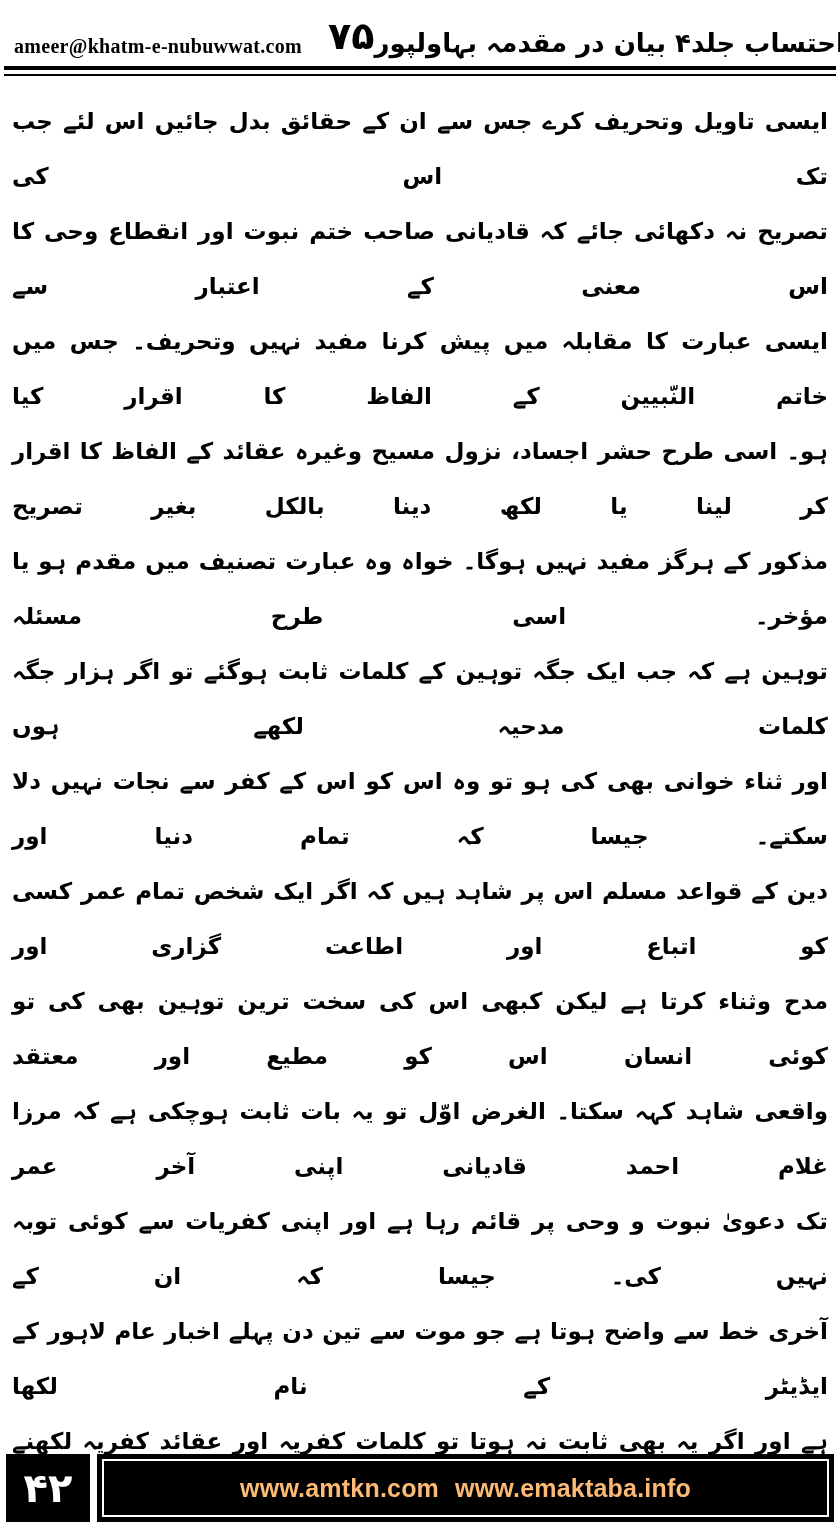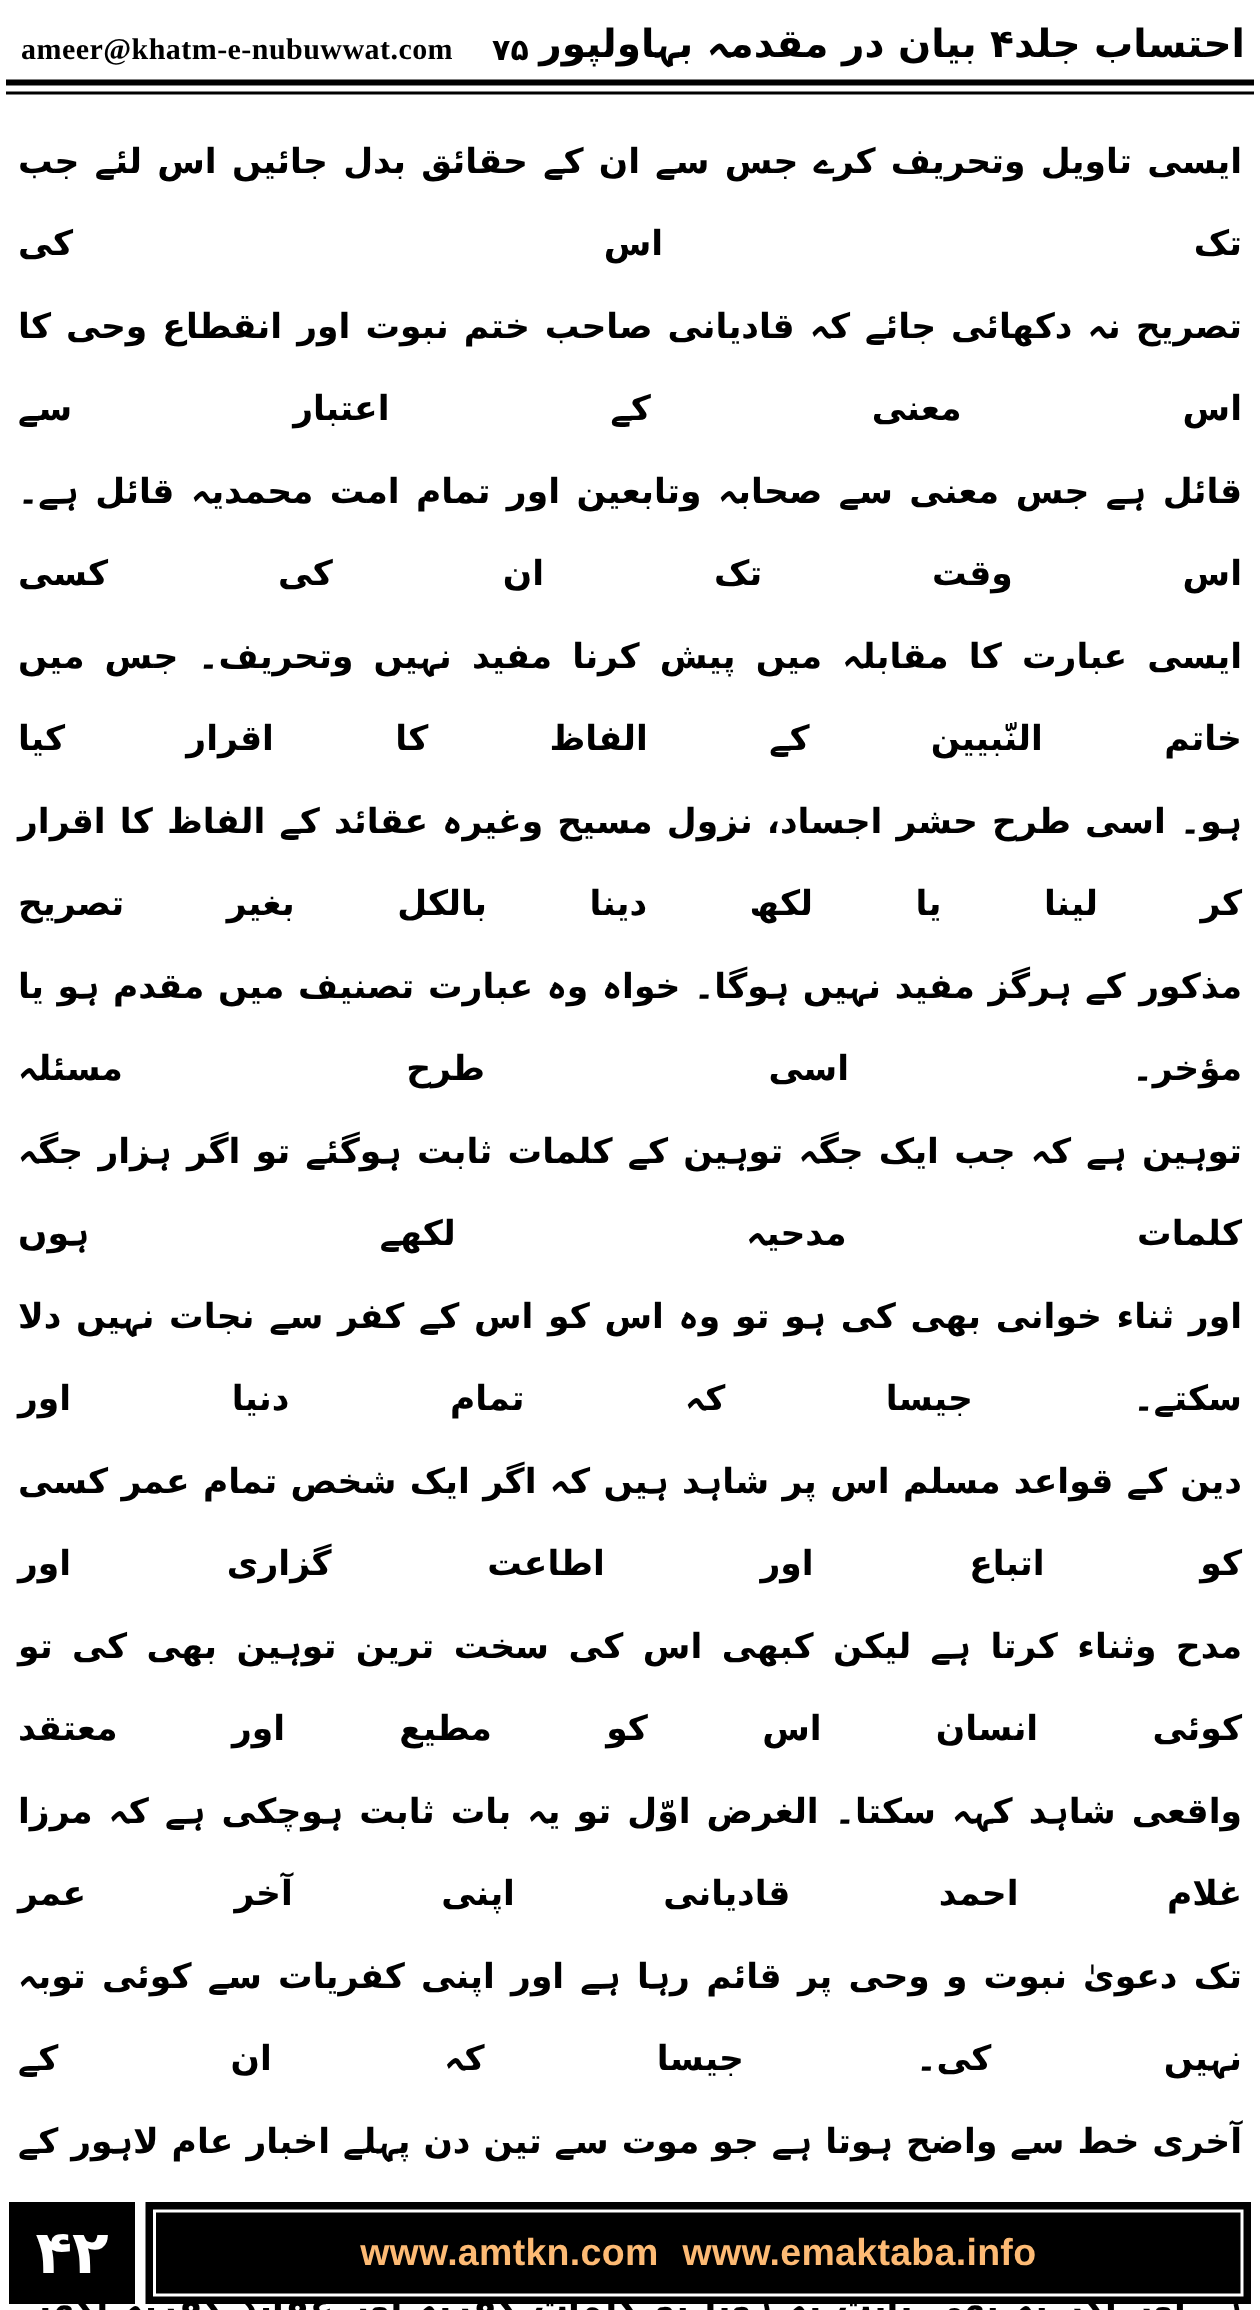--- a/index.html
+++ b/index.html
@@ -22,21 +22,21 @@
   .email{
     font-family:"Liberation Serif",serif;
     font-weight:bold;
     font-size:20px;
     letter-spacing:.3px;
     white-space:nowrap;
   }
   .page-mark{
     direction:rtl;
     font-weight:bold;
-    font-size:20px;
+    font-size:38px;
     margin-left:26px;
     white-space:nowrap;
   }
   .header-title{
     margin-left:auto;
     direction:rtl;
     font-weight:bold;
     font-size:26px;
     white-space:nowrap;
   }
@@ -55,21 +55,21 @@
     font-size:23px;
     font-weight:bold;
     line-height:55px;
     text-align:justify;
     text-align-last:justify;
     text-justify:inter-word;
   }
   
   .footer{
     position:absolute;
-    left:0;bottom:4px;
+    left:0;bottom:18px;
     width:100%;
     height:68px;
     display:flex;
     gap:7px;
     box-sizing:border-box;
     padding:0 6px;
     background:#ffffff;
   }
   .page-num-box{
     width:84px;
@@ -115,21 +115,20 @@
   <div class="header">
     <span class="email">ameer@khatm-e-nubuwwat.com</span>
     <span class="page-mark">۷۵</span>
     <span class="header-title">احتساب جلد۴ بیان در مقدمہ بہاولپور</span>
   </div>
   <div class="double-rule"></div>
 
   <div class="body-text">
       <div class="body-line">ایسی تاویل وتحریف کرے جس سے ان کے حقائق بدل جائیں اس لئے جب تک اس کی</div>
       <div class="body-line">تصریح نہ دکھائی جائے کہ قادیانی صاحب ختم نبوت اور انقطاع وحی کا اس معنی کے اعتبار سے</div>
-      <div class="body-line">قائل ہے جس معنی سے صحابہ وتابعین اور تمام امت محمدیہ قائل ہے۔ اس وقت تک ان کی کسی</div>
       <div class="body-line">ایسی عبارت کا مقابلہ میں پیش کرنا مفید نہیں وتحریف۔ جس میں خاتم النّبیین کے الفاظ کا اقرار کیا</div>
       <div class="body-line">ہو۔ اسی طرح حشر اجساد، نزول مسیح وغیرہ عقائد کے الفاظ کا اقرار کر لینا یا لکھ دینا بالکل بغیر تصریح</div>
       <div class="body-line">مذکور کے ہرگز مفید نہیں ہوگا۔ خواہ وہ عبارت تصنیف میں مقدم ہو یا مؤخر۔ اسی طرح مسئلہ</div>
       <div class="body-line">توہین ہے کہ جب ایک جگہ توہین کے کلمات ثابت ہوگئے تو اگر ہزار جگہ کلمات مدحیہ لکھے ہوں</div>
       <div class="body-line">اور ثناء خوانی بھی کی ہو تو وہ اس کو اس کے کفر سے نجات نہیں دلا سکتے۔ جیسا کہ تمام دنیا اور</div>
       <div class="body-line">دین کے قواعد مسلم اس پر شاہد ہیں کہ اگر ایک شخص تمام عمر کسی کو اتباع اور اطاعت گزاری اور</div>
       <div class="body-line">مدح وثناء کرتا ہے لیکن کبھی اس کی سخت ترین توہین بھی کی تو کوئی انسان اس کو مطیع اور معتقد</div>
       <div class="body-line">واقعی شاہد کہہ سکتا۔ الغرض اوّل تو یہ بات ثابت ہوچکی ہے کہ مرزا غلام احمد قادیانی اپنی آخر عمر</div>
       <div class="body-line">تک دعویٰ نبوت و وحی پر قائم رہا ہے اور اپنی کفریات سے کوئی توبہ نہیں کی۔ جیسا کہ ان کے</div>
       <div class="body-line">آخری خط سے واضح ہوتا ہے جو موت سے تین دن پہلے اخبار عام لاہور کے ایڈیٹر کے نام لکھا</div>

